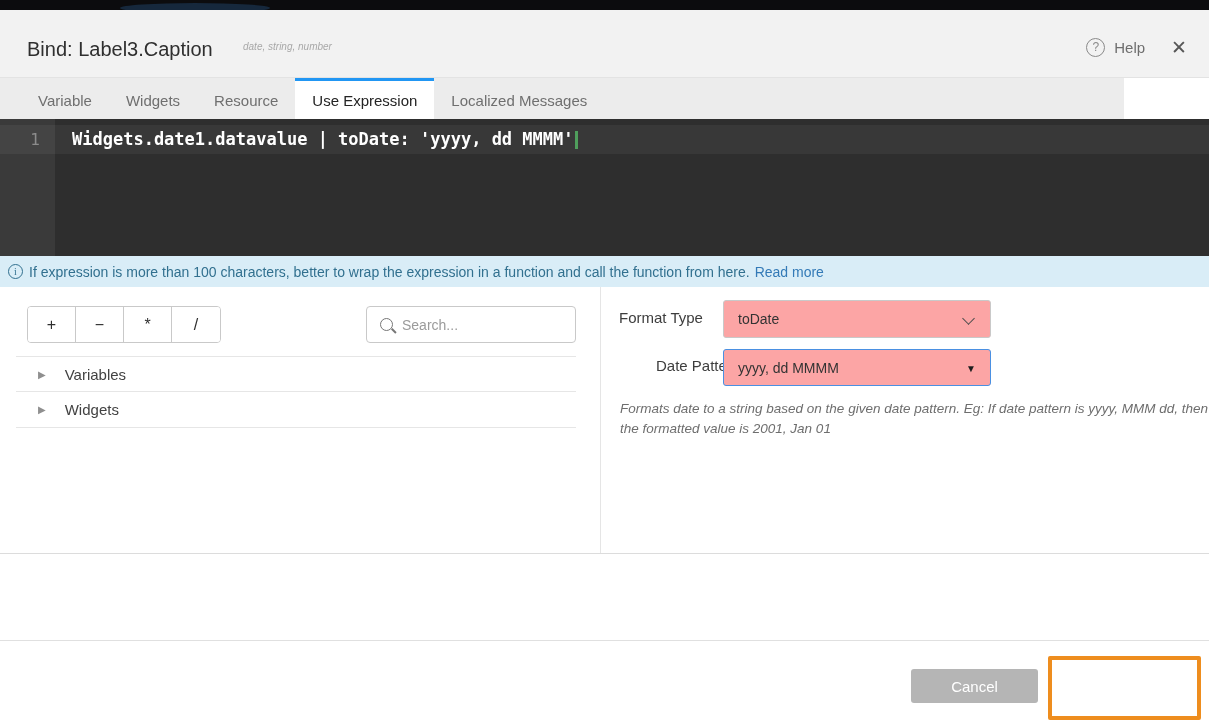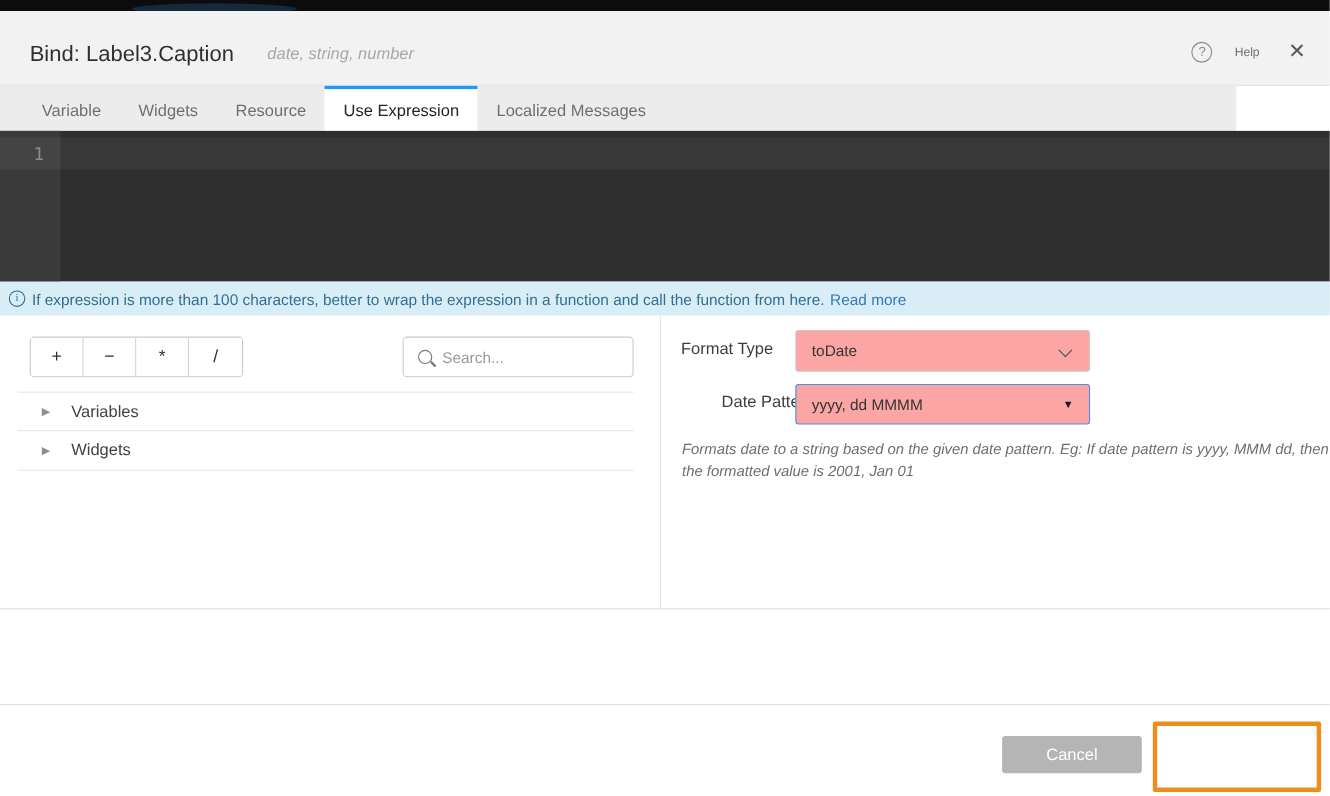--- a/index.html
+++ b/index.html
@@ -11,25 +11,25 @@
 
   
   .top-strip { position:absolute; left:0; top:0; width:1209px; height:10px; background:#0c0c0e; }
   .top-strip .blob { position:absolute; left:120px; top:3px; width:150px; height:10px;
     background:#16283c; border-radius:50%; }
 
   
   .header { position:absolute; left:0; top:10px; width:1209px; height:68px;
     background:#f2f2f2; border-bottom:1px solid #e3e3e3; }
   .title { position:absolute; left:27px; top:28px; font-size:20px; color:#2f2f2f; }
-  .subtitle { position:absolute; left:243px; top:31px; font-size:15px; font-style:italic; color:#a8a8a8; }
+  .subtitle { position:absolute; left:243px; top:31px; font-size:10px; font-style:italic; color:#a8a8a8; }
   .help-area { position:absolute; right:22px; top:28px; display:flex; align-items:center; }
   .q-icon { width:19px; height:19px; border:1.5px solid #8a8a8a; border-radius:50%;
     color:#8a8a8a; font-size:12px; line-height:16px; text-align:center; cursor:pointer; }
-  .help-label { margin-left:20px; font-size:11px; color:#6e6e6e; cursor:pointer; }
+  .help-label { margin-left:9px; font-size:15px; color:#6e6e6e; cursor:pointer; }
   .close-icon { margin-left:26px; font-size:19px; color:#575757; cursor:pointer; line-height:19px; }
 
   
   .tabbar { position:absolute; left:0; top:78px; width:1124px; height:41px;
     background:#ececec; display:flex; padding-left:21px; }
   .tab { padding:0 17px; display:flex; align-items:center; font-size:15px; color:#6f6f6f;
     border-top:3px solid transparent; height:100%; cursor:pointer; white-space:nowrap; }
   .tab.active { background:#fff; color:#242424; border-top:3px solid #2196f3; }
 
   
@@ -134,20 +134,21 @@
     <div class="tab">Widgets</div>
     <div class="tab">Resource</div>
     <div class="tab active">Use Expression</div>
     <div class="tab">Localized Messages</div>
   </div>
 
   <div class="editor">
     <div class="gutter"></div>
     <div class="active-line"></div>
     <div class="line-number">1</div>
+    <div class="code-line"><span>Widgets.date1.datavalue | toDate: 'yyyy, dd MMMM'</span><span class="caret"></span></div>
   </div>
 
   <div class="infobar">
     <span class="i-icon">i</span>
     <span>If expression is more than 100 characters, better to wrap the expression in a function and call the function from here.</span>
     <span class="read-more">Read more</span>
   </div>
 
   <div class="content">
 

